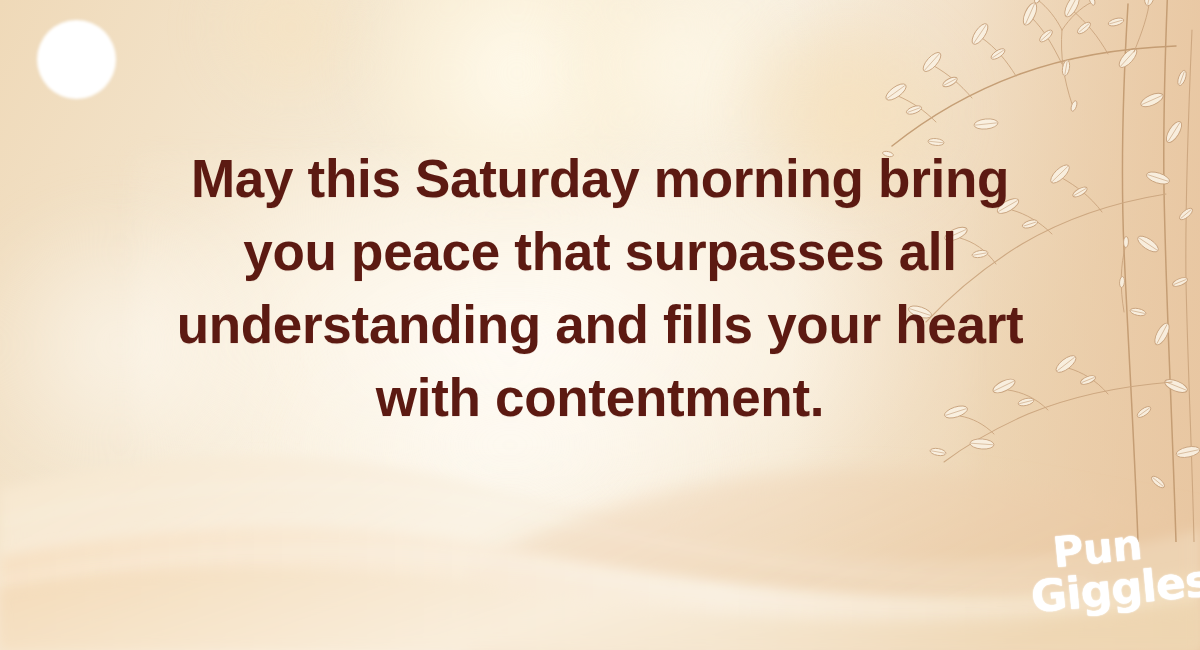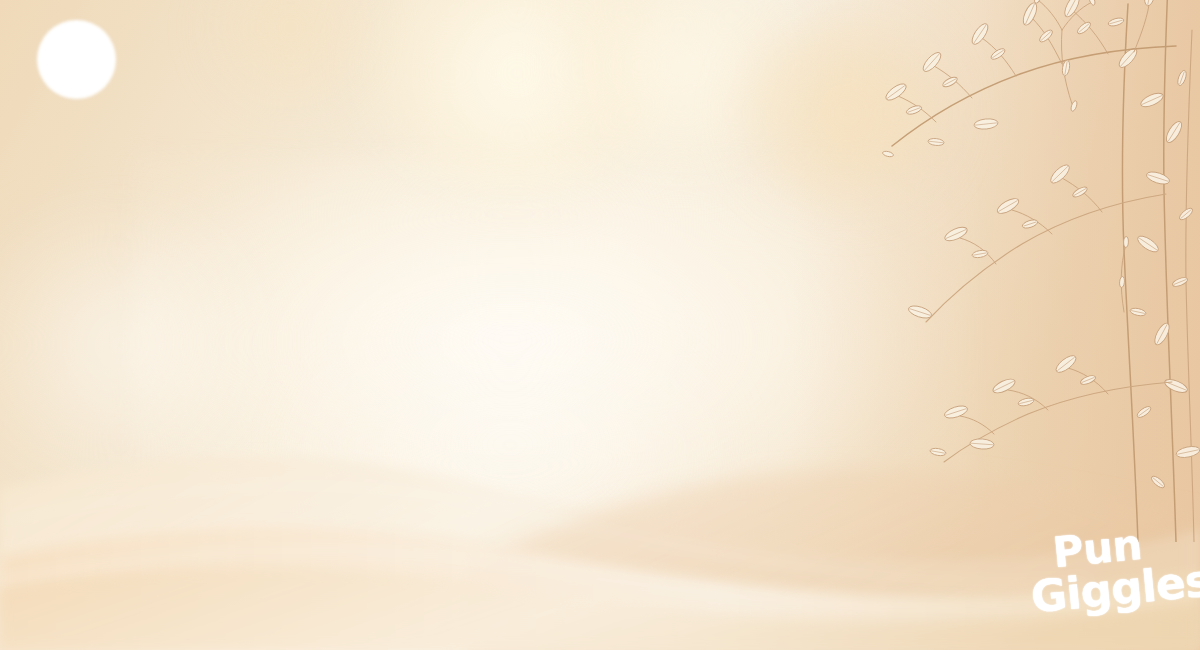--- a/index.html
+++ b/index.html
@@ -361,19 +361,23 @@
       <use href="#leafTiny" transform="translate(216,18) rotate(-110)"></use>
       <use href="#leafSmall" transform="translate(190,86) rotate(-80)"></use>
       <use href="#leafTiny" transform="translate(198,124) rotate(-70)"></use>
 
       <path class="twig" d="M248,330 C244,306 244,284 250,262"></path>
       <use href="#leafTiny" transform="translate(250,260) rotate(-88)"></use>
       <use href="#leafTiny" transform="translate(246,300) rotate(-84)"></use>
     </svg>
   </div>
 
+  <div class="quote">May this Saturday morning bring
+you peace that surpasses all
+understanding and fills your heart
+with contentment.</div>
 
   <div class="logo">
     <div class="logo-line1">Pun</div>
     <div class="logo-line2">Giggles</div>
   </div>
 
 </div>
 
 </body></html>

